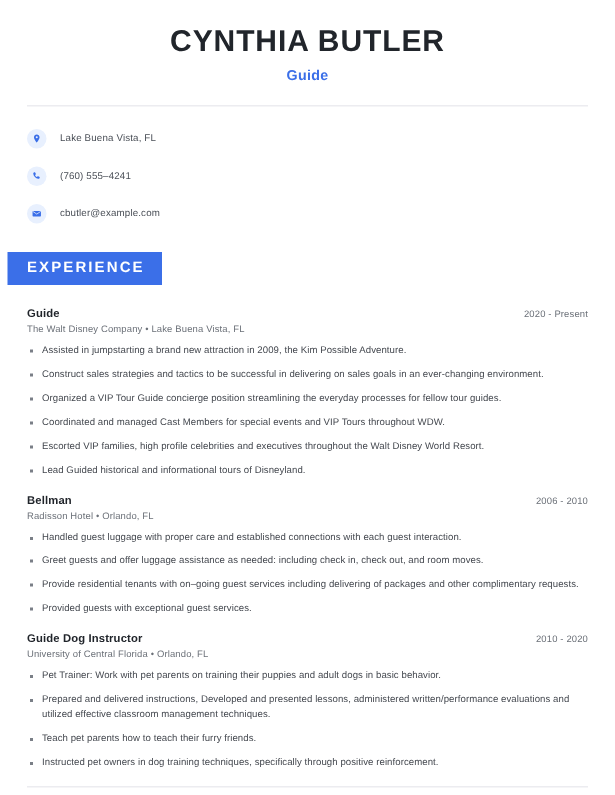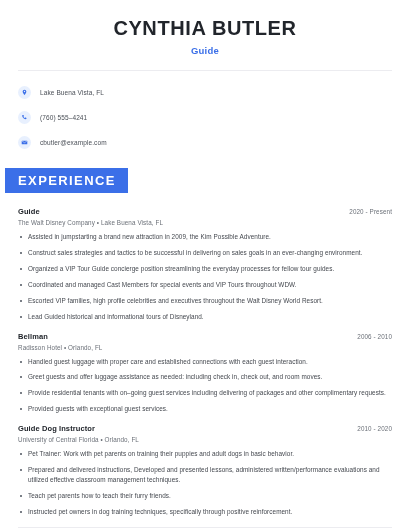--- a/index.html
+++ b/index.html
@@ -78,21 +78,21 @@
     font-size: 6.5px;
     color: #4a4f57;
     letter-spacing: 0.1px;
   }
 
   
   .section-banner {
     display: inline-block;
     background: #3b6fe8;
     color: #ffffff;
-    font-size: 13px;
+    font-size: 10px;
     font-weight: bold;
     letter-spacing: 1.4px;
     padding: 6px 12px 6px 13px;
     line-height: 1;
   }
   .banner-wrap-exp { margin-top: 16px; padding-left: 5px; }
 
   
   .experience {
     margin-top: 14px;

